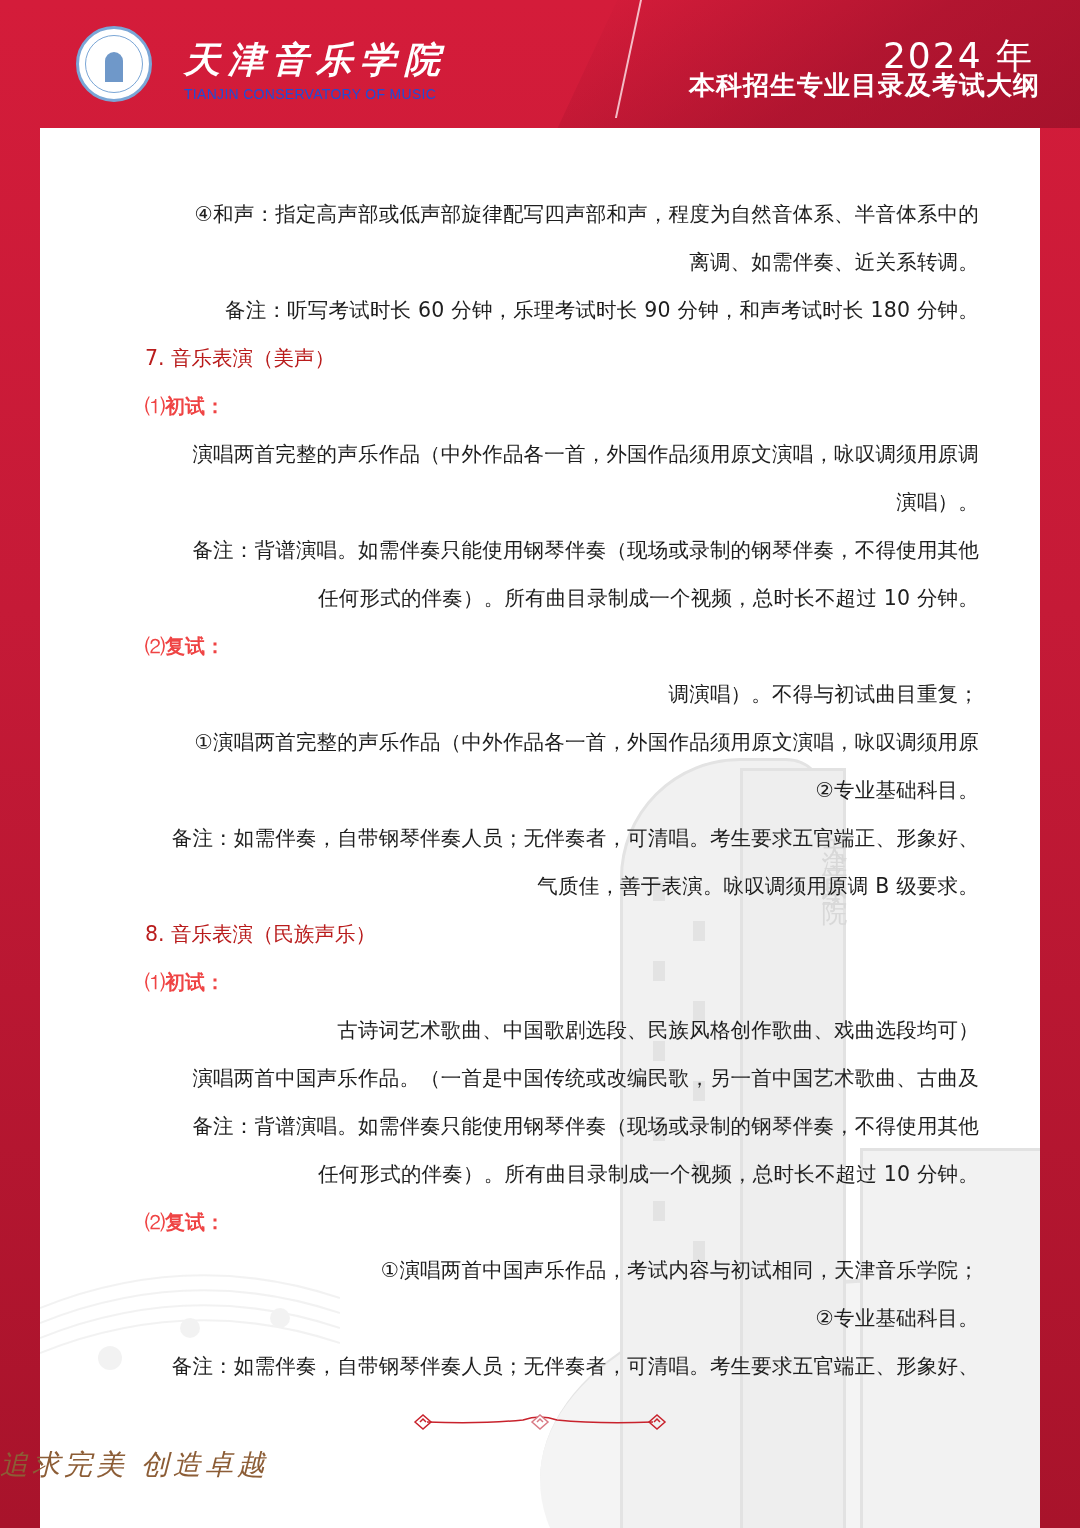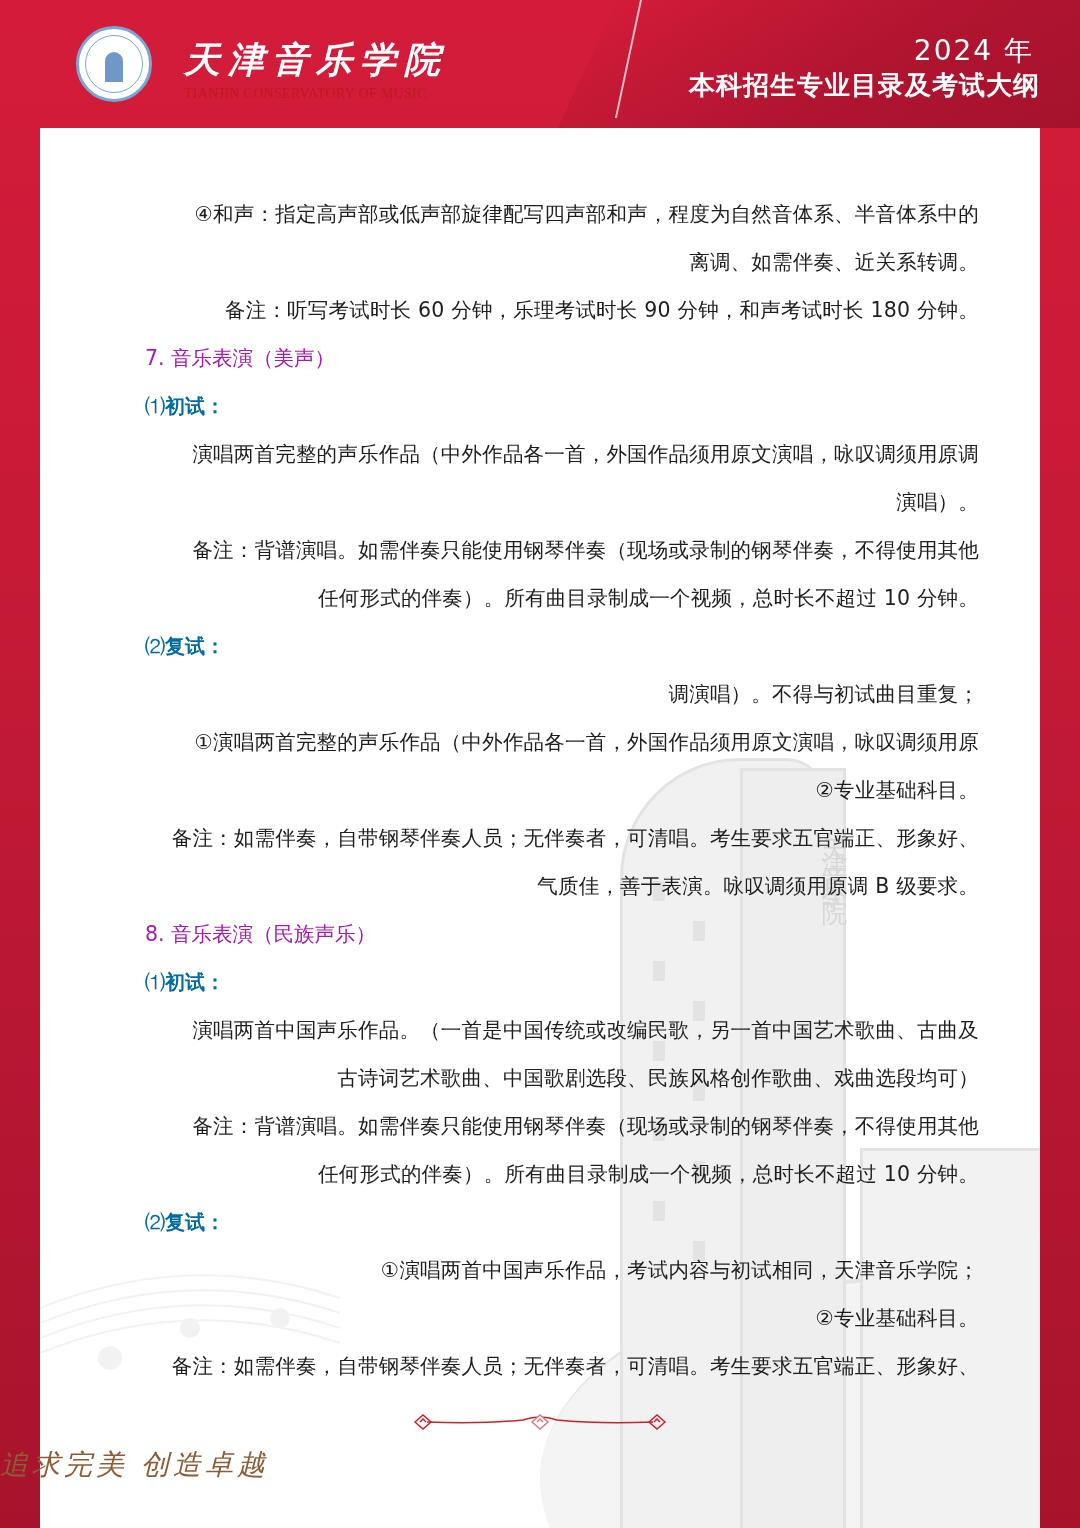--- a/index.html
+++ b/index.html
@@ -26,25 +26,25 @@
   .logo-seal-inner {
     width:58px; height:58px; border-radius:50%; border:1.5px solid #7aa6d6; box-sizing:border-box;
     display:flex; align-items:flex-end; justify-content:center; overflow:hidden;
   }
   .logo-building { width:18px; height:30px; background:#6f98c9; border-radius:9px 9px 0 0; margin-bottom:10px; }
   .logo-cn {
     position:absolute; left:184px; top:36px; color:#fff; font-family:"DejaVu Serif", serif;
     font-size:36px; font-weight:bold; letter-spacing:8px; font-style:italic;
   }
   .logo-en {
-    position:absolute; left:184px; top:86px; color:#b91c1c; font-family:Liberation Serif, serif;
+    position:absolute; left:184px; top:86px; color:#1d4ed8; font-family:Liberation Sans, sans-serif;
     font-size:14px; letter-spacing:0.3px;
   }
   .title-year {
-    position:absolute; right:46px; top:32px; color:#fff; font-size:28px; letter-spacing:2px;
+    position:absolute; right:46px; top:32px; color:#fff; font-size:36px; letter-spacing:2px;
     font-family:"DejaVu Sans", sans-serif;
   }
   .title-main {
     position:absolute; right:40px; top:68px; color:#fff; font-size:26px; font-weight:bold; letter-spacing:1px;
   }
   .panel {
     position:absolute; left:40px; top:128px; width:1000px; height:1400px; background:#fff; overflow:hidden;
   }
   
   .wm-tower {
@@ -67,22 +67,22 @@
   }
   .wm-notes {
     position:absolute; left:0; top:1110px; width:300px; height:160px; opacity:0.5;
   }
   .content { position:absolute; left:63px; top:62px; width:876px; }
   .p {
     font-size:20.5px; line-height:48px; color:#1e1e1e; margin:0; text-indent:42px;
     letter-spacing:0.2px; white-space:normal;text-align:right;
   }
   .p.noindent { text-indent:0; }
-  .h-red { color:#a21caf; font-size:20.5px; line-height:48px; margin:0; padding-left:42px; }
-  .h-brown { color:#0369a1; font-size:20px; line-height:48px; margin:0; padding-left:42px; font-weight:bold; }
+  .h-red { color:#b91c1c; font-size:20.5px; line-height:48px; margin:0; padding-left:42px; }
+  .h-brown { color:#ef4444; font-size:20px; line-height:48px; margin:0; padding-left:42px; font-weight:bold; }
   .h-brown .num { font-weight:normal; }
   .footer-orn { position:absolute; left:413px; top:1410px; width:254px; height:24px; }
   .footer-slogan {
     position:absolute; left:0; top:1446px; width:1080px; text-align:left;
     color:#8c5d36; font-size:28px; letter-spacing:4px; font-family:"DejaVu Serif", serif; font-style:italic;
   }
 </style>
 </head>
 <body>
 
@@ -141,22 +141,22 @@
     <p class="p noindent">任何形式的伴奏）。所有曲目录制成一个视频，总时长不超过 10 分钟。</p>
     <p class="h-brown"><span class="num">⑵</span><span>复试：</span></p>
     <p class="p noindent">调演唱）。不得与初试曲目重复；</p>
     <p class="p">①演唱两首完整的声乐作品（中外作品各一首，外国作品须用原文演唱，咏叹调须用原</p>
     <p class="p">②专业基础科目。</p>
     <p class="p">备注：如需伴奏，自带钢琴伴奏人员；无伴奏者，可清唱。考生要求五官端正、形象好、</p>
     <p class="p noindent">气质佳，善于表演。咏叹调须用原调 B 级要求。</p>
 
     <p class="h-red">8. 音乐表演（民族声乐）</p>
     <p class="h-brown"><span class="num">⑴</span><span>初试：</span></p>
+    <p class="p noindent">古诗词艺术歌曲、中国歌剧选段、民族风格创作歌曲、戏曲选段均可）</p>
     <p class="p">演唱两首中国声乐作品。（一首是中国传统或改编民歌，另一首中国艺术歌曲、古曲及</p>
-    <p class="p noindent">古诗词艺术歌曲、中国歌剧选段、民族风格创作歌曲、戏曲选段均可）</p>
     <p class="p">备注：背谱演唱。如需伴奏只能使用钢琴伴奏（现场或录制的钢琴伴奏，不得使用其他</p>
     <p class="p noindent">任何形式的伴奏）。所有曲目录制成一个视频，总时长不超过 10 分钟。</p>
     <p class="h-brown"><span class="num">⑵</span><span>复试：</span></p>
     <p class="p">①演唱两首中国声乐作品，考试内容与初试相同，天津音乐学院；</p>
     <p class="p">②专业基础科目。</p>
     <p class="p">备注：如需伴奏，自带钢琴伴奏人员；无伴奏者，可清唱。考生要求五官端正、形象好、</p>
   </div>
 </div>
 
 <svg class="footer-orn" viewBox="0 0 254 24">

